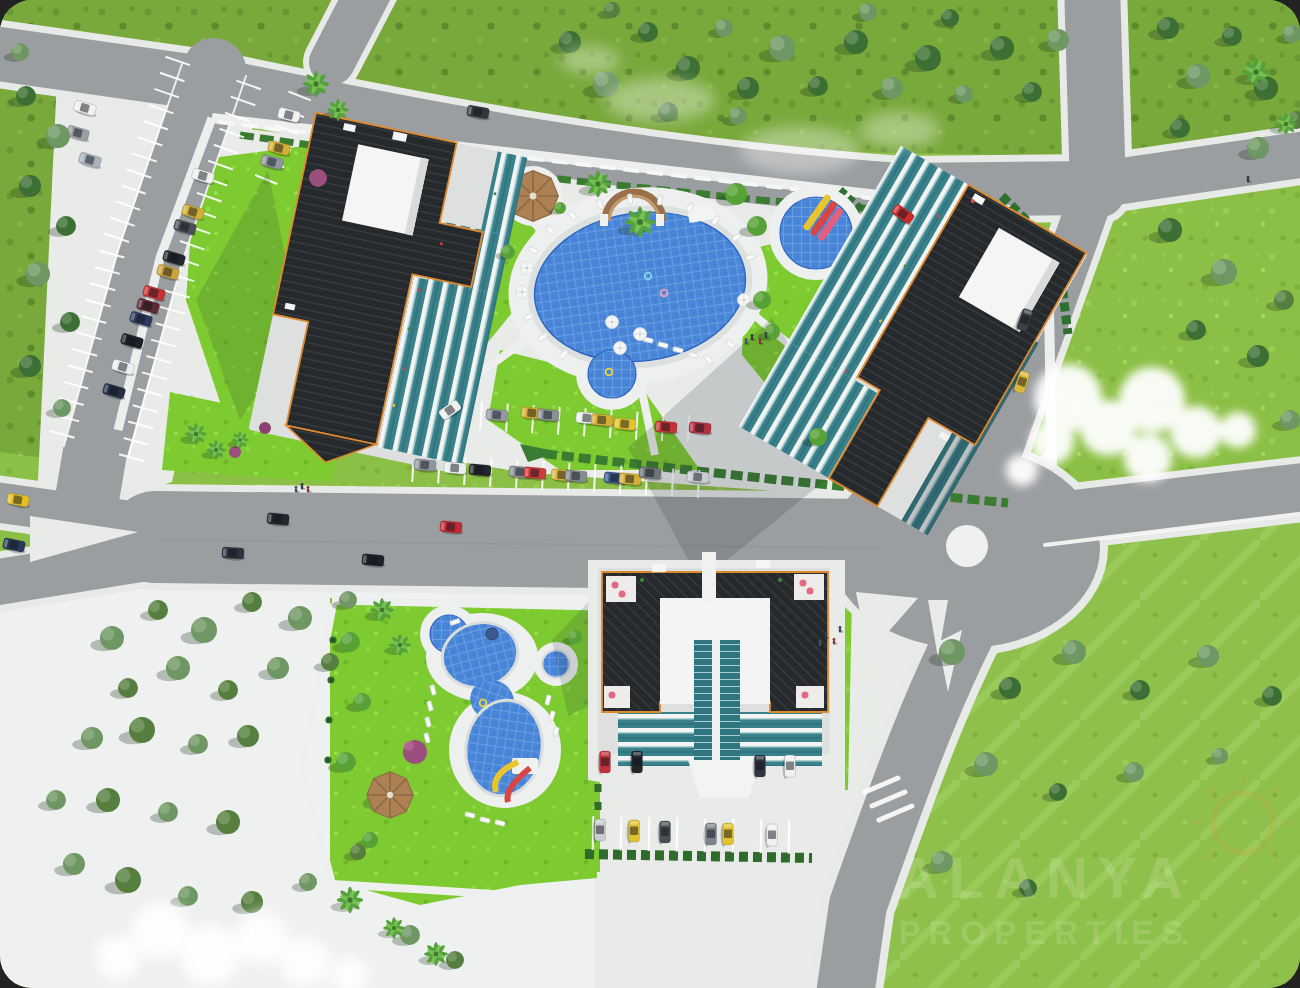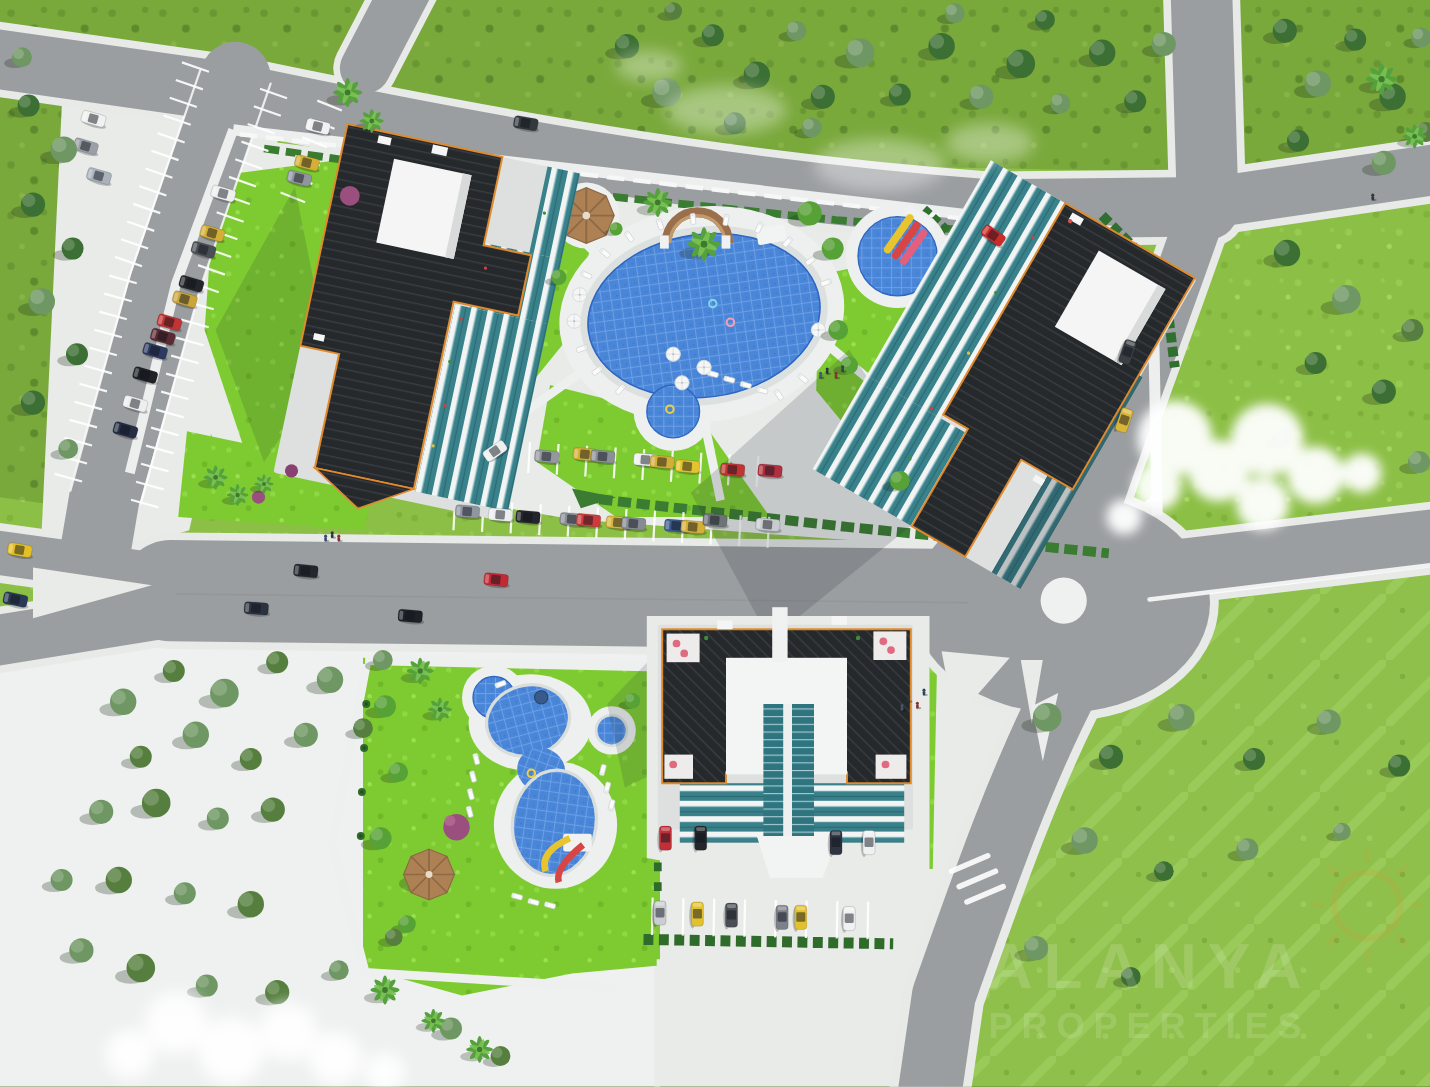--- a/index.html
+++ b/index.html
@@ -1,16 +1,16 @@
 <!DOCTYPE html>
 <html style="--grass: #8cbf45; --forest: #79a83b; --lawn: #7ecb31; --meadow: #8fc04b; --road: #9b9ea1; --sidewalk: #e8eae8; --pavement: #e9ebe9; --plaza: #eff1f0; --pool_water: #4a86d8; --pool_deck: #eef0ef; --roof: #26292c; --roof_trim: #e08a2e; --wall: #f3f4f3; --glass: #39818b; --hedge: #3a7c31; --cloud: #ffffff; --watermark: #ffffff; --sun_logo: #ef8f2d;"><head>
 <meta charset="utf-8">
 <style>
   html,body{margin:0;padding:0;background:#222;}
-  .stage{position:relative;width:1300px;height:988px;overflow:hidden;font-family:"Liberation Sans",sans-serif;}
+  .stage{position:relative;width:1300px;height:988px;overflow:hidden;font-family:"Liberation Sans",sans-serif;border-radius:32px;}
   svg{display:block;}
   .c-grass{fill:var(--grass)} .c-forest{fill:var(--forest)} .c-lawn{fill:var(--lawn)}
   .c-pav{fill:var(--pavement)} .c-plaza{fill:var(--plaza)}
   .s-road{stroke:var(--road);fill:none} .s-walk{stroke:var(--sidewalk);fill:none}
   .s-hedge{stroke:var(--hedge);fill:none}
   .tree-d{fill:#3c6f33}.tree-o{fill:#6f9763}.tree-b{fill:#57a236}.tree-m{fill:#567f3f}
   .wm{fill:var(--watermark);font-family:"Liberation Sans",sans-serif;font-weight:bold;}
 </style>
 </head>
 <body>

